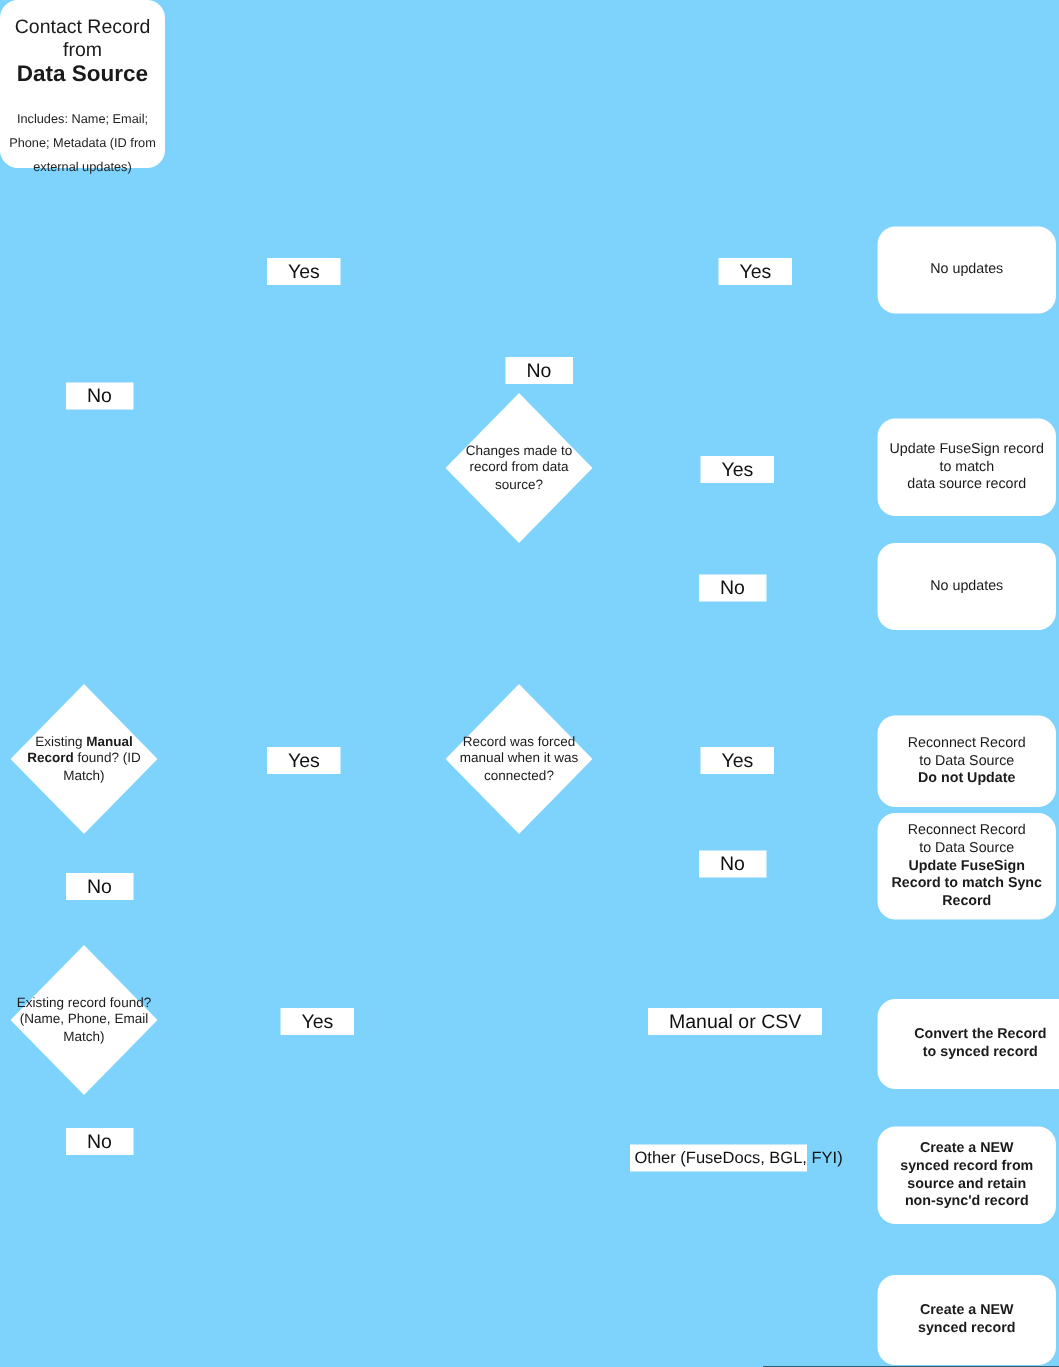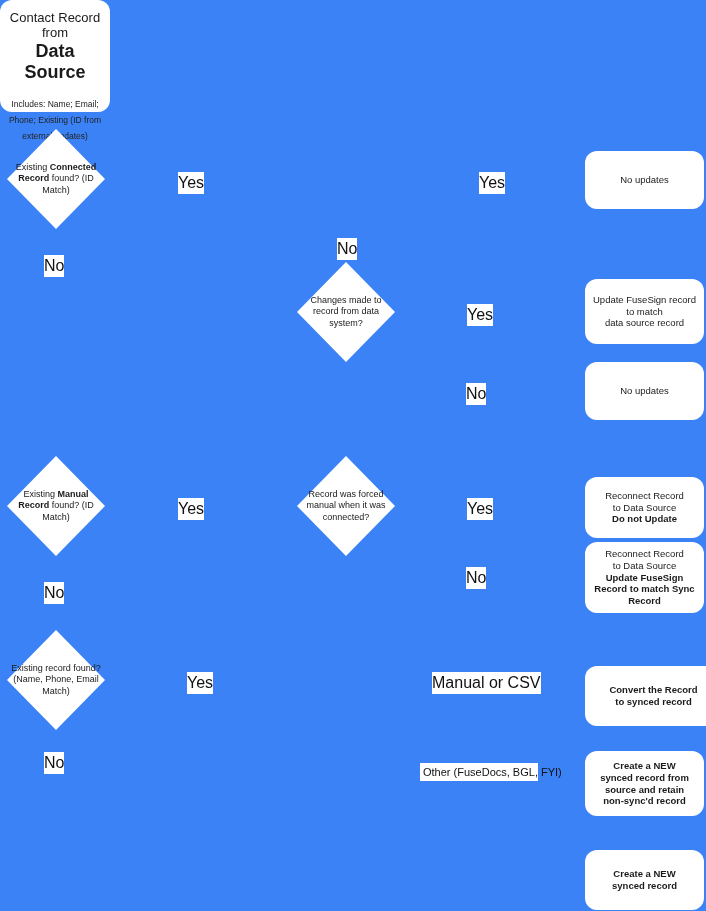--- a/index.html
+++ b/index.html
@@ -7,21 +7,21 @@
     padding: 0;
     background: #000000;
   }
   body {
     font-family: "Liberation Sans", sans-serif;
   }
   #canvas {
     position: relative;
     width: 706px;
     height: 911px;
-    background: #3b82f6;
+    background: #7dd3fc;
     overflow: hidden;
   }
 
   
   .node {
     position: absolute;
     box-sizing: border-box;
   }
 
   
@@ -42,21 +42,21 @@
   
   #start-node {
     padding: 8px 6px 6px 6px;
     justify-content: flex-start;
   }
   #start-node .title {
     font-size: 13px;
     line-height: 1.18;
     margin-top: 2px;
   }
-  #start-node .title .bold { font-weight: bold; font-size: 18px; }
+  #start-node .title .bold { font-weight: bold; font-size: 15px; }
   #start-node .sub {
     font-size: 8.5px;
     line-height: 1.85;
     margin-top: 14px;
     color: #222;
   }
 
   
   .abox { font-size: 9.5px; padding: 4px 6px; }
 
@@ -82,23 +82,23 @@
     line-height: 1.28;
     width: 118%;
   }
   .diamond .dlabel .bold { font-weight: bold; }
 
   
   .elabel {
     position: absolute;
     background: #ffffff;
     color: #111111;
-    font-size: 16px;
+    font-size: 13px;
     line-height: 1.25;
-    padding: 1px 0;
+    padding: 1px 14px;
     text-align: center;
     white-space: nowrap;
   }
   .elabel.two {
     font-size: 11px;
     line-height: 1.3;
     padding: 2px 3px;
   }
 </style>
 </head>
@@ -107,44 +107,34 @@
 <div id="canvas">
 
   <div class="node rbox" id="start-node" style="left:0px; top:0px; width:110px; height:112px;">
     <div class="title">
       <span class="line">Contact Record</span>
       <span class="line">from</span>
       <span class="line bold">Data Source</span>
     </div>
     <div class="sub">
       <span class="line">Includes: Name; Email;</span>
-      <span class="line">Phone; Existing (ID from</span>
+      <span class="line">Phone; Metadata (ID from</span>
       <span class="line">external updates)</span>
     </div>
   </div>
 
-  <div class="diamond" style="left:7px; top:129px; width:98px; height:100px;">
-    <div class="shape"></div>
-    <div class="dlabel">
-      <span class="line">Existing</span>
-      <span class="line bold">Connected</span>
-      <span class="line bold">Record</span>
-      <span class="line">found?</span>
-      <span class="line">(ID Match)</span>
-    </div>
-  </div>
 
 
   <div class="diamond" style="left:297px; top:262px; width:98px; height:100px;">
     <div class="shape"></div>
     <div class="dlabel">
       <span class="line">Changes</span>
       <span class="line">made to</span>
       <span class="line">record from</span>
-      <span class="line">data system?</span>
+      <span class="line">data source?</span>
     </div>
   </div>
 
   <div class="diamond" style="left:7px; top:456px; width:98px; height:100px;">
     <div class="shape"></div>
     <div class="dlabel">
       <span class="line">Existing</span>
       <span class="line bold">Manual</span>
       <span class="line bold">Record</span>
       <span class="line">found?</span>

